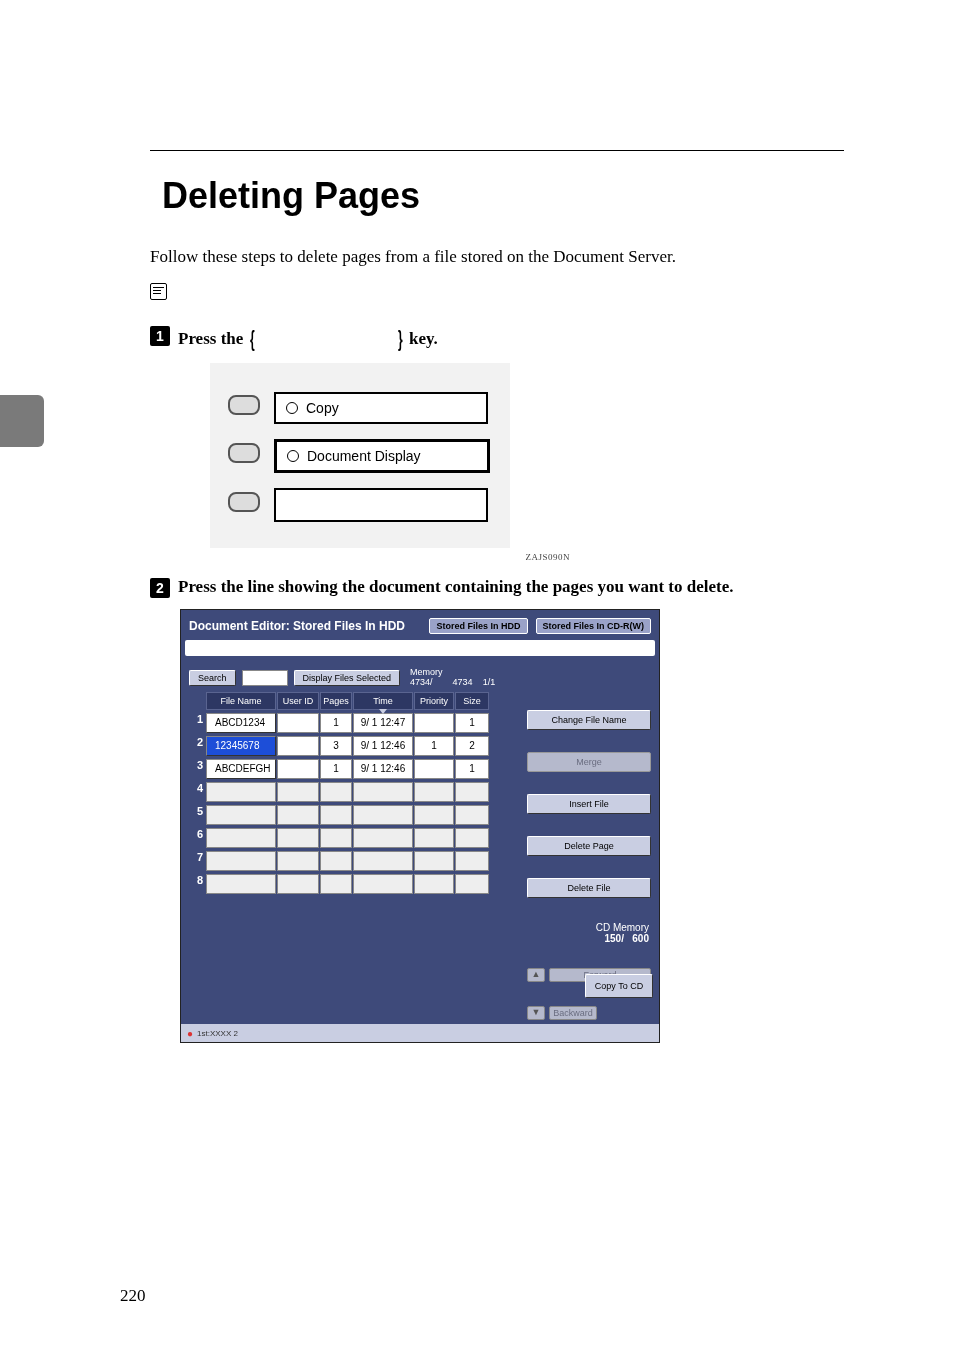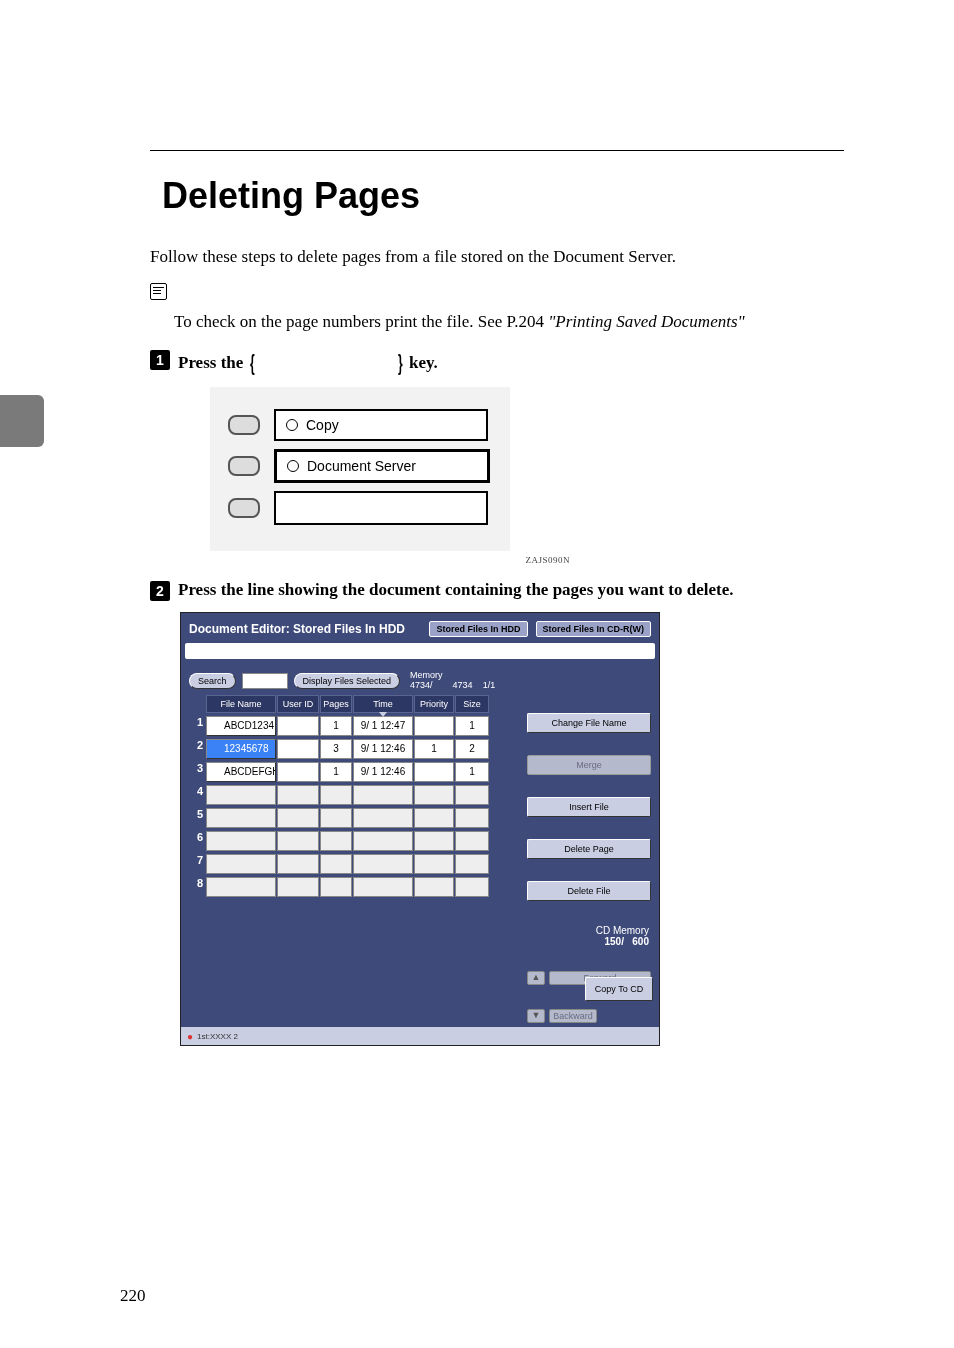--- a/index.html
+++ b/index.html
@@ -137,20 +137,21 @@
   .mode-label {
     border: 2px solid #000;
     padding: 6px 10px;
     width: 190px;
     font-family: Arial, sans-serif;
     font-size: 14px;
     display: flex;
     align-items: center;
     gap: 8px;
     background: #fff;
+    margin-top: 7px;
   }
   .mode-label.blank { height: 18px; }
   .mode-label.dbl { border-width: 3px; }
   .led {
     width: 10px; height: 10px;
     border: 1.5px solid #000;
     border-radius: 50%;
   }
   .fig-code {
     text-align: right;
@@ -199,21 +200,21 @@
     color: #fff;
   }
   .btn-3d {
     background: #c9cee2;
     border: 1px solid #fff;
     border-right-color: #333;
     border-bottom-color: #333;
     padding: 2px 8px;
     font-size: 9px;
     color: #000;
-    border-radius: 8px;
+    border-radius: 2px;
   }
   .mem { font-size: 9px; color: #fff; margin-left: 4px; line-height: 1.1; }
   .table-wrap {
     background: #3e4a7a;
     padding: 2px 8px 4px 8px;
     display: flex;
     gap: 10px;
   }
   .tbl { flex: 1; }
   .thead {
@@ -255,26 +256,26 @@
   .cell {
     background: #fff;
     font-size: 10px;
     text-align: center;
     padding: 2px 2px;
     border: 1px solid #888;
     height: 14px;
     line-height: 14px;
     overflow: hidden;
   }
-  .cell.fn { text-align: left; padding-left: 17px; }
+  .cell.fn { text-align: left; padding-left: 8px; }
   .cell.fn.raised {
     border-right-color: #333;
     border-bottom-color: #333;
   }
-  .cell.sel { background: #3b82f6; color: #fff; }
+  .cell.sel { background: #1d4ed8; color: #fff; }
   .cell.empty { background: #eee; }
   .sidepanel {
     width: 124px;
     display: flex;
     flex-direction: column;
     gap: 22px;
     padding-top: 18px;
   }
   .sidebtn {
     background: #c9cee2;
@@ -348,24 +349,20 @@
 <div class="section-tab"></div>
 
 <div class="page">
   <hr class="top-rule">
 
   <h1>Deleting Pages</h1>
 
   <p class="intro">Follow these steps to delete pages from a file stored on the Document Server.</p>
 
   <span class="note-icon"></span>
-  <p class="note-text">
-    <span>To check on the page numbers print the file. See </span>
-    <span>P.204 </span><span class="ref">"Printing Saved Documents"</span>
-  </p>
 
   
   <div class="step">
     <span class="step-num">1</span>
     <span class="step-text">
       <span>Press the </span><span class="keycap-l">{</span><span style="display:inline-block;width:140px;"></span><span class="keycap-r">}</span><span> key.</span>
     </span>
   </div>
 
   
@@ -374,21 +371,21 @@
       <div class="hwbtn"></div>
       <div class="mode-label">
           <span class="led"></span>
           <span>Copy</span>
         </div>
     </div>
     <div class="mode-row">
       <div class="hwbtn"></div>
       <div class="mode-label dbl">
           <span class="led"></span>
-          <span>Document Server</span>
+          <span>Document Display</span>
         </div>
     </div>
     <div class="mode-row">
       <div class="hwbtn"></div>
       <div class="mode-label blank"></div>
     </div>
   </div>
   <div class="fig-code">ZAJS090N</div>
 
   

